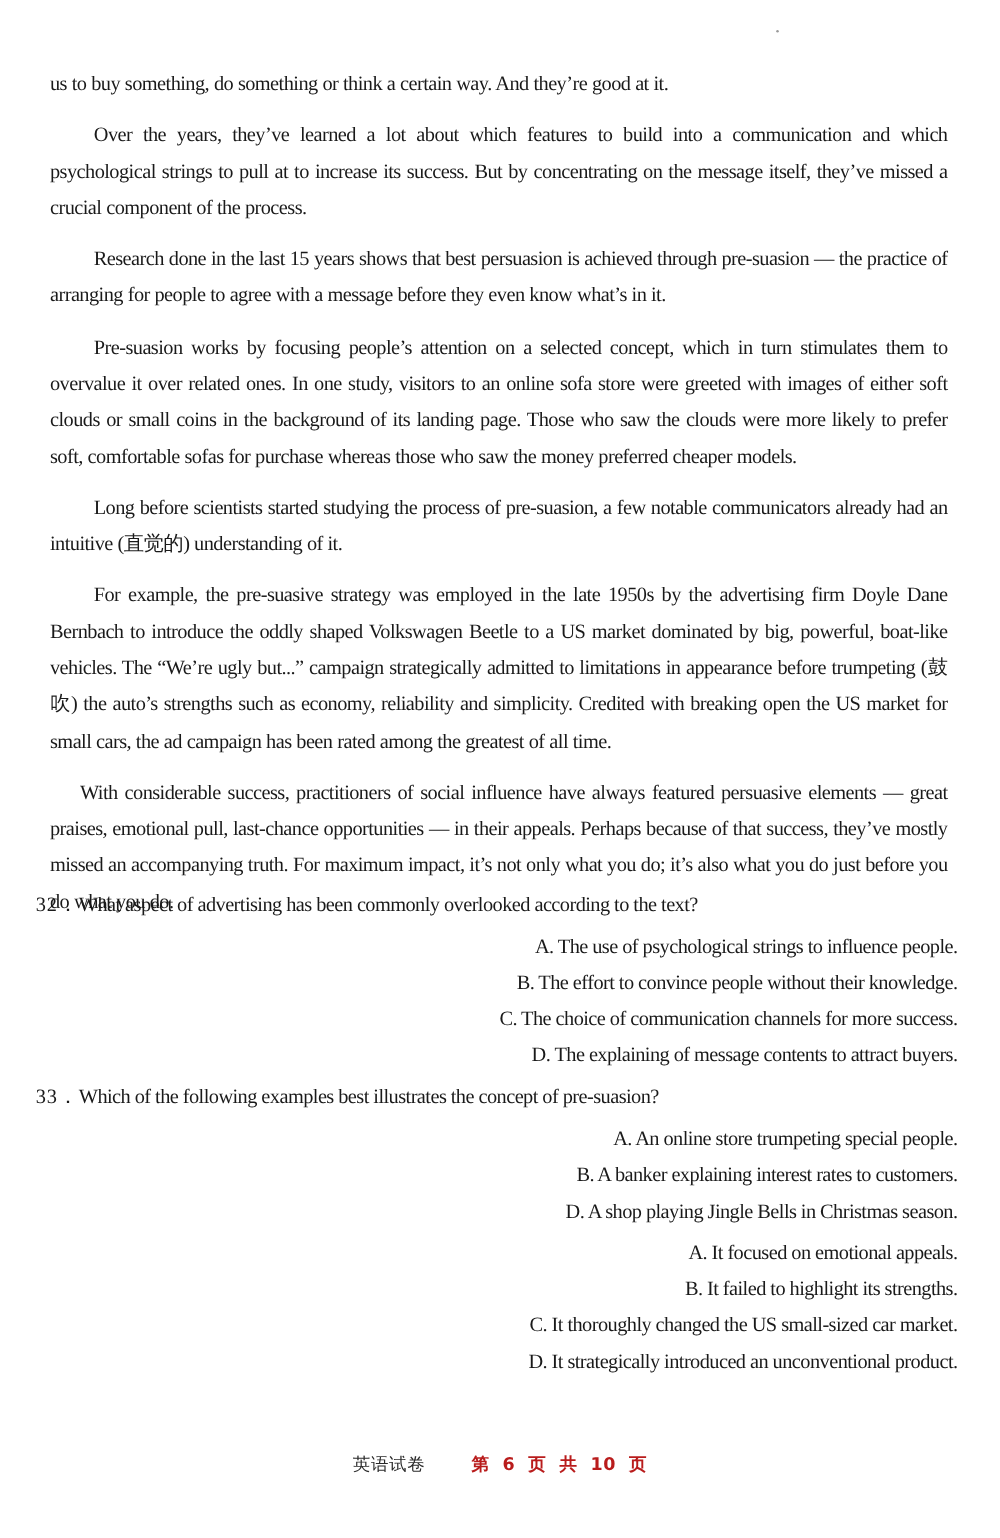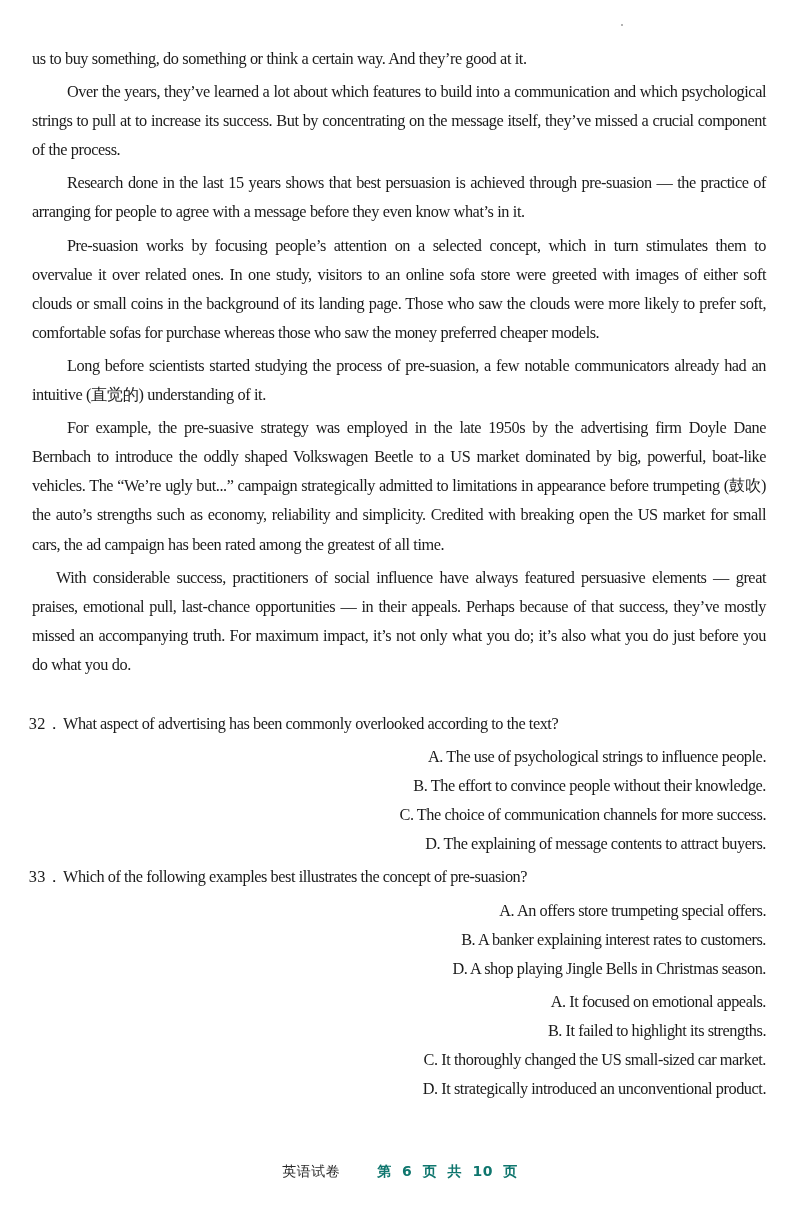--- a/index.html
+++ b/index.html
@@ -35,21 +35,21 @@
       position: absolute;
       left: 28px;
       top: 40px;
       width: 742px;
       font-size: 16.3px;
       line-height: 29.1px;
       letter-spacing: -0.45px;
       word-spacing: 0.2px;
     }
     .passage p {
-      margin: 4px;
+      margin: 12px;
       text-align: justify;
       text-indent: 35px;
     }
     .passage p.first {
       text-indent: 0;
     }
     .passage p.last {
       text-indent: 24px;
     }
     .questions {
@@ -93,21 +93,21 @@
       font-size: 14px;
       color: #2a2a2a;
       letter-spacing: 0.5px;
     }
     .footer .subject {
       font-weight: normal;
       margin-right: 32px;
     }
     .footer .pageinfo {
       font-weight: bold;
-      color: #0f766e;
+      color: #b91c1c;
       word-spacing: 5px;
     }
   </style>
 </head>
 <body>
 
 <div class="page">
 
   <div class="speck"></div>
 
@@ -135,21 +135,21 @@
         <li class="q-option">D.  The explaining of message contents to attract buyers.</li>
       </ul>
     </div>
 
     <div class="question">
       <div class="q-stem">
         <span class="q-num">33．</span>
         <span>Which of the following examples best illustrates the concept of pre-suasion?</span>
       </div>
       <ul class="q-options">
-        <li class="q-option">A. An offers store trumpeting special offers.</li>
+        <li class="q-option">A. An online store trumpeting special people.</li>
         <li class="q-option">B. A banker explaining interest rates to customers.</li>
         <li class="q-option">D. A shop playing Jingle Bells in Christmas season.</li>
       </ul>
     </div>
 
     <div class="question">
       <ul class="q-options">
         <li class="q-option">A. It focused on emotional appeals.</li>
         <li class="q-option">B. It failed to highlight its strengths.</li>
         <li class="q-option">C. It thoroughly changed the US small-sized car market.</li>

